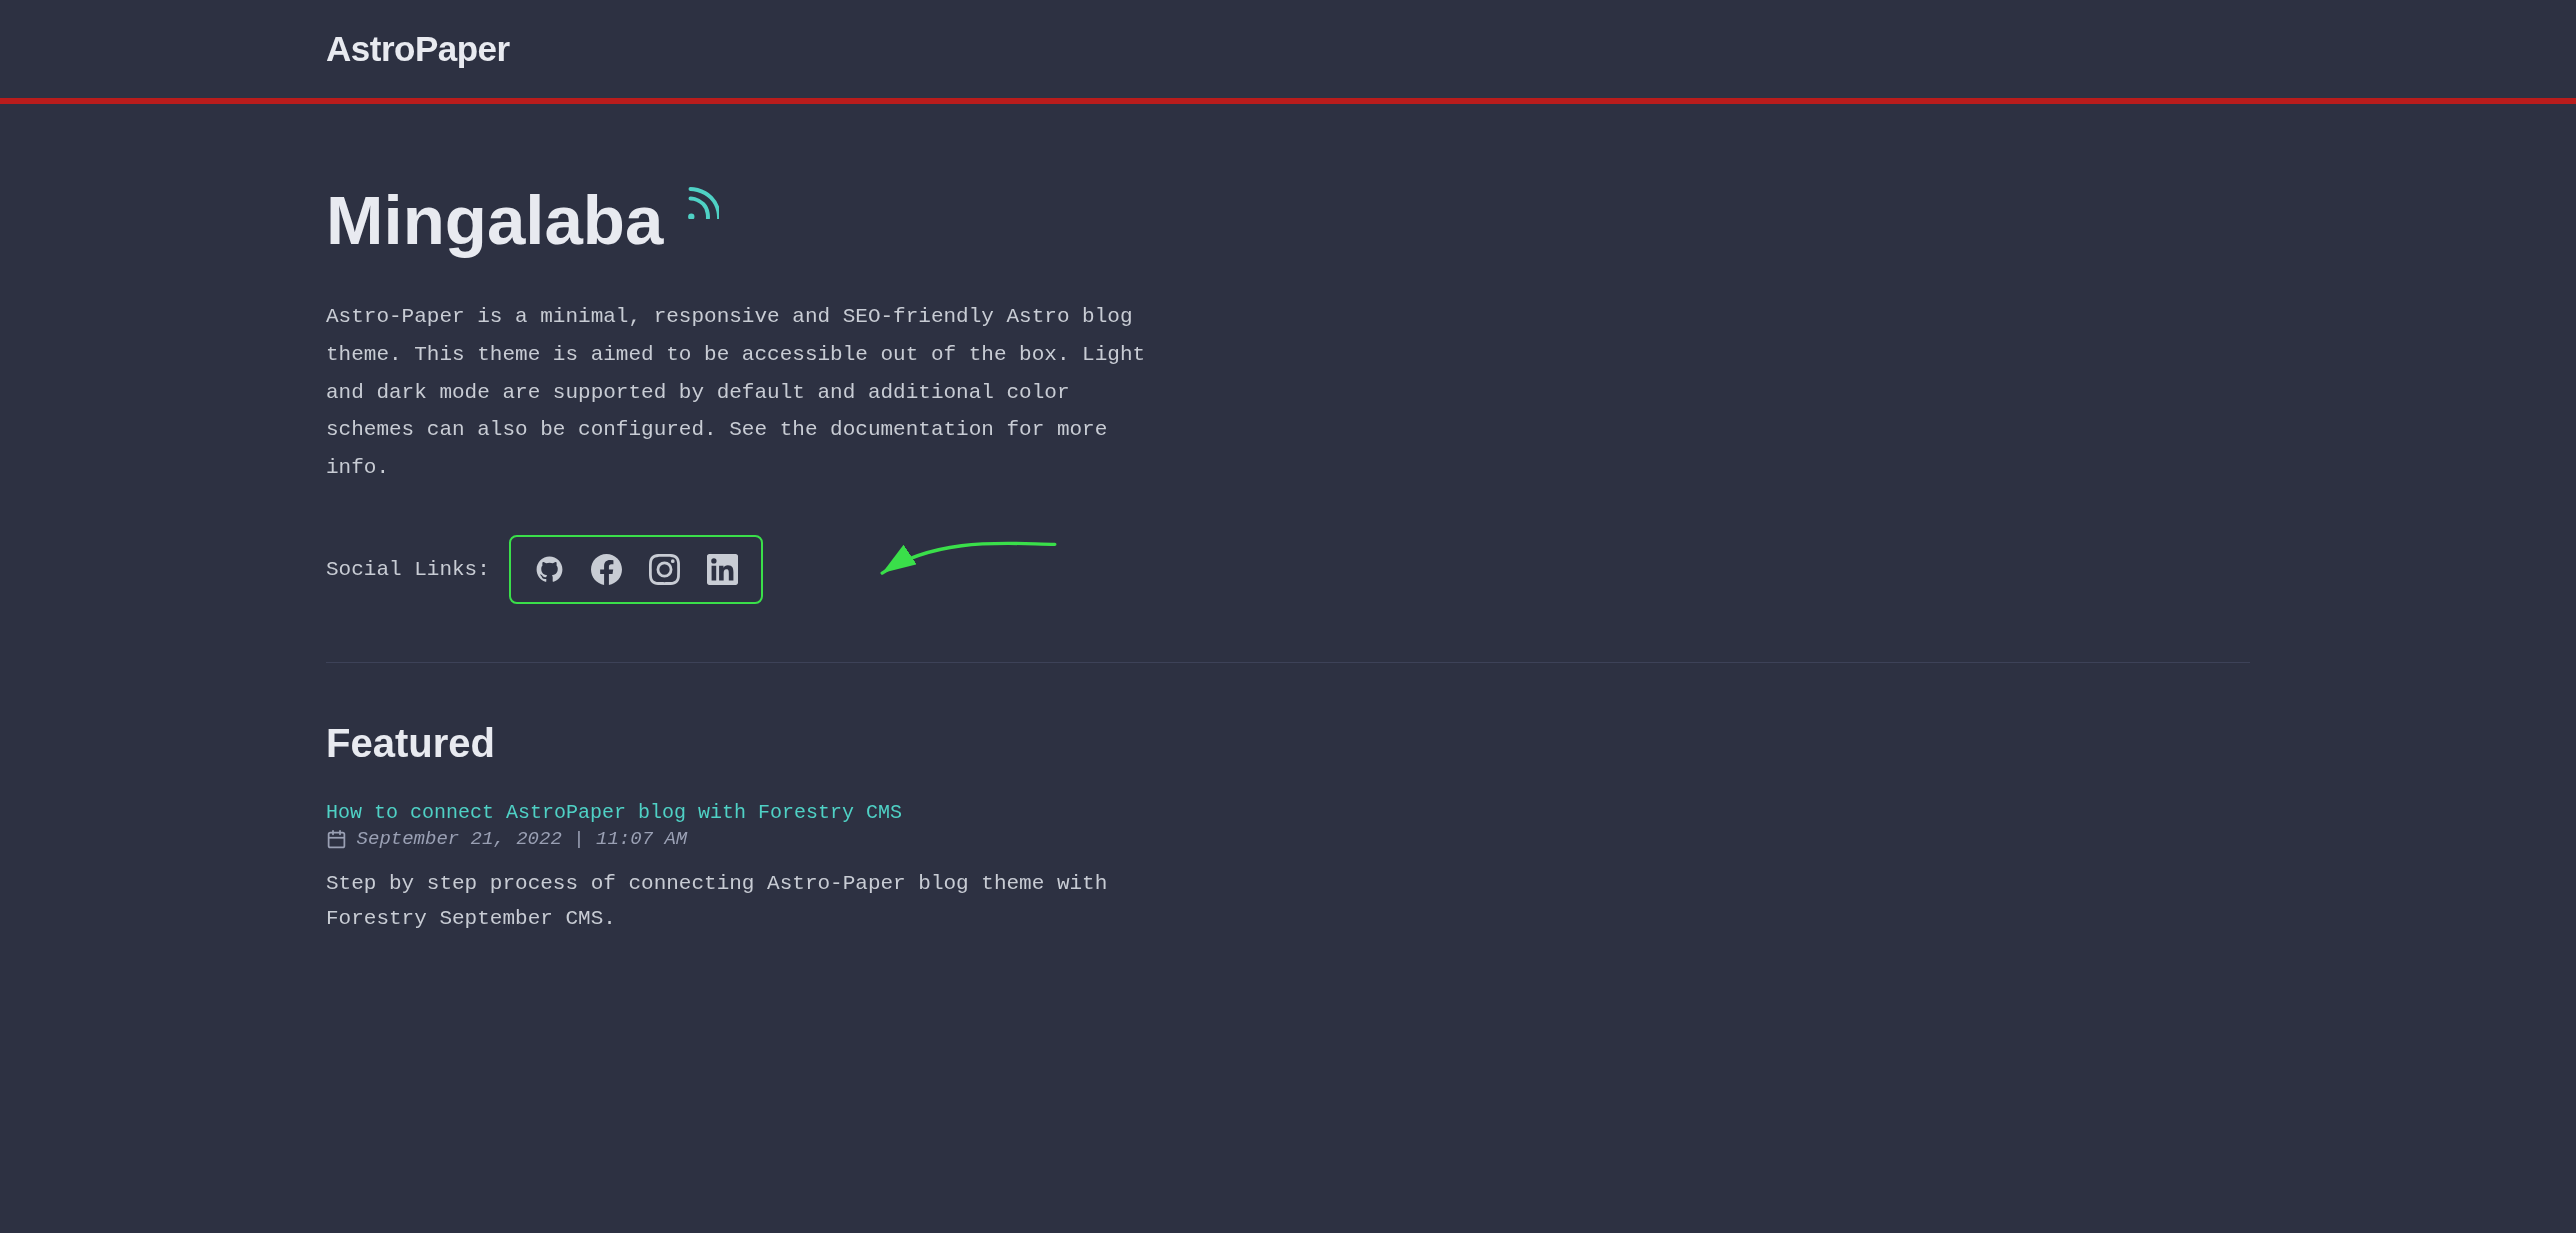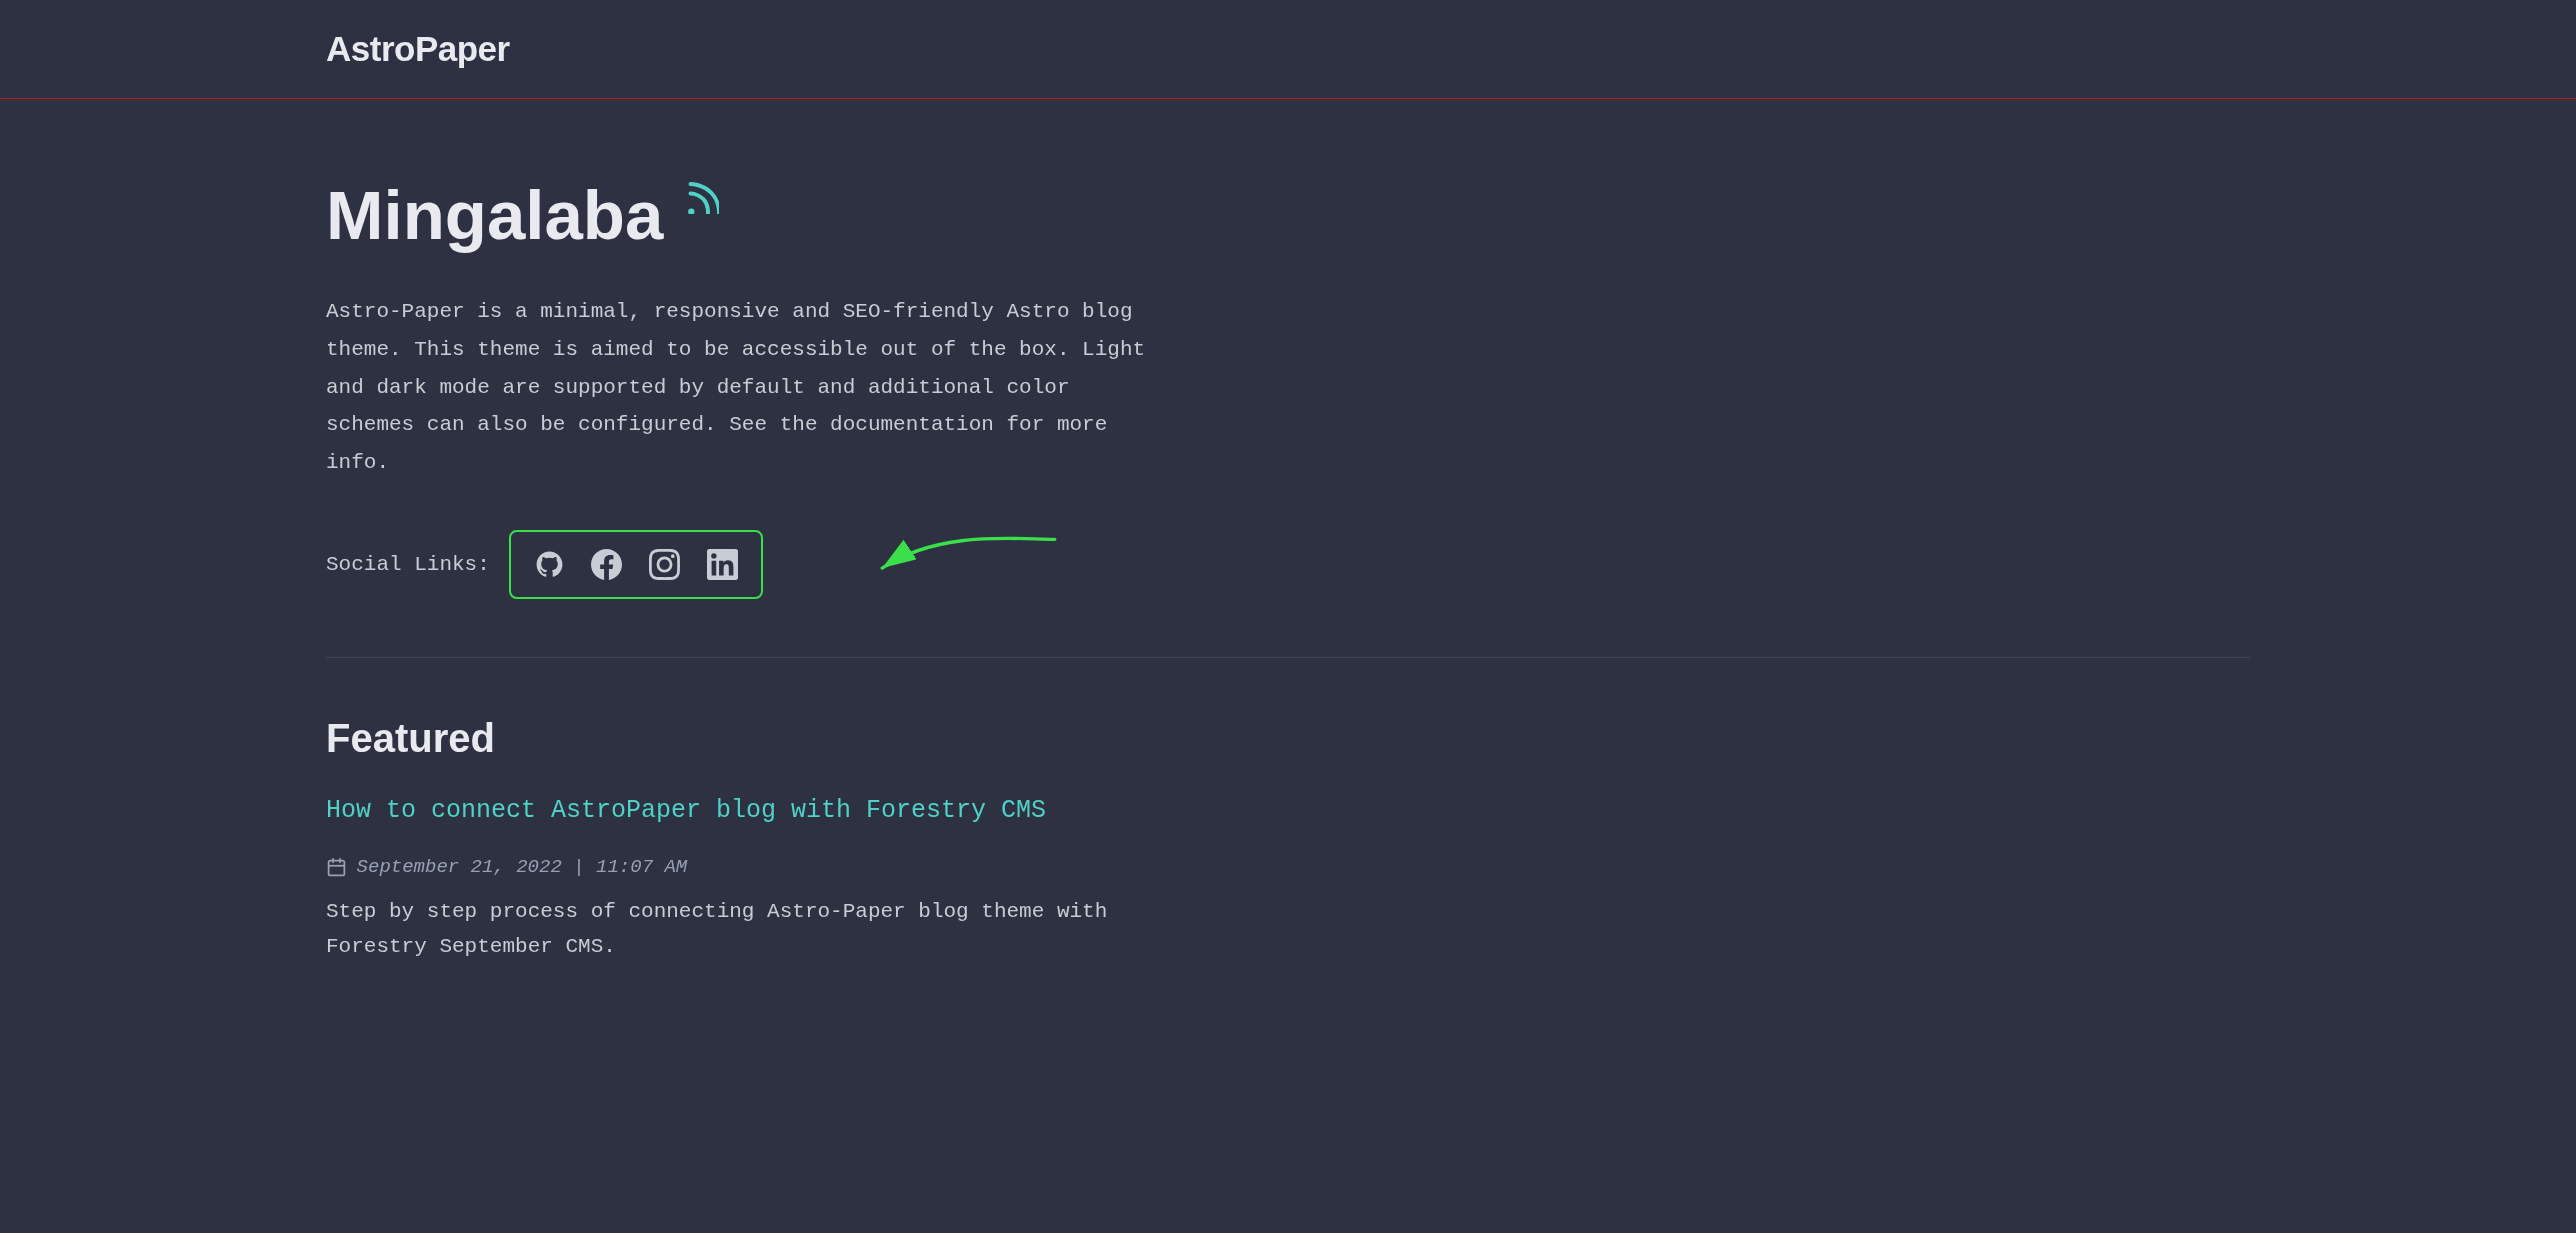--- a/index.html
+++ b/index.html
@@ -13,21 +13,21 @@
       color: #c8ccd4;
       font-family: 'Courier New', Courier, monospace;
       min-height: 1233px;
     }
 
     header {
       display: flex;
       align-items: flex-end;
       justify-content: space-between;
       padding: 29px 326px;
-      border-bottom: 1px solid #b91c1c;
+      border-bottom: 6px solid #b91c1c;
     }
 
     .site-title {
       font-family: Arial, Helvetica, sans-serif;
       font-size: 35px;
       font-weight: 900;
       color: #e8eaf0;
       letter-spacing: -0.5px;
     }
 
@@ -145,25 +145,25 @@
 
     .featured-section h2 {
       font-family: Arial, Helvetica, sans-serif;
       font-size: 40px;
       font-weight: 900;
       color: #e8eaf0;
       margin-bottom: 35px;
     }
 
     .featured-post-title {
-      font-size: 25px;
+      font-size: 20px;
       color: #4fd1c5;
       text-decoration: none;
       display: block;
-      margin-bottom: 31px;
+      margin-bottom: 4px;
       cursor: pointer;
     }
 
     .post-meta {
       display: flex;
       align-items: center;
       gap: 9.6px;
       font-size: 19px;
       color: #9aa0b4;
       margin-bottom: 15.3px;

